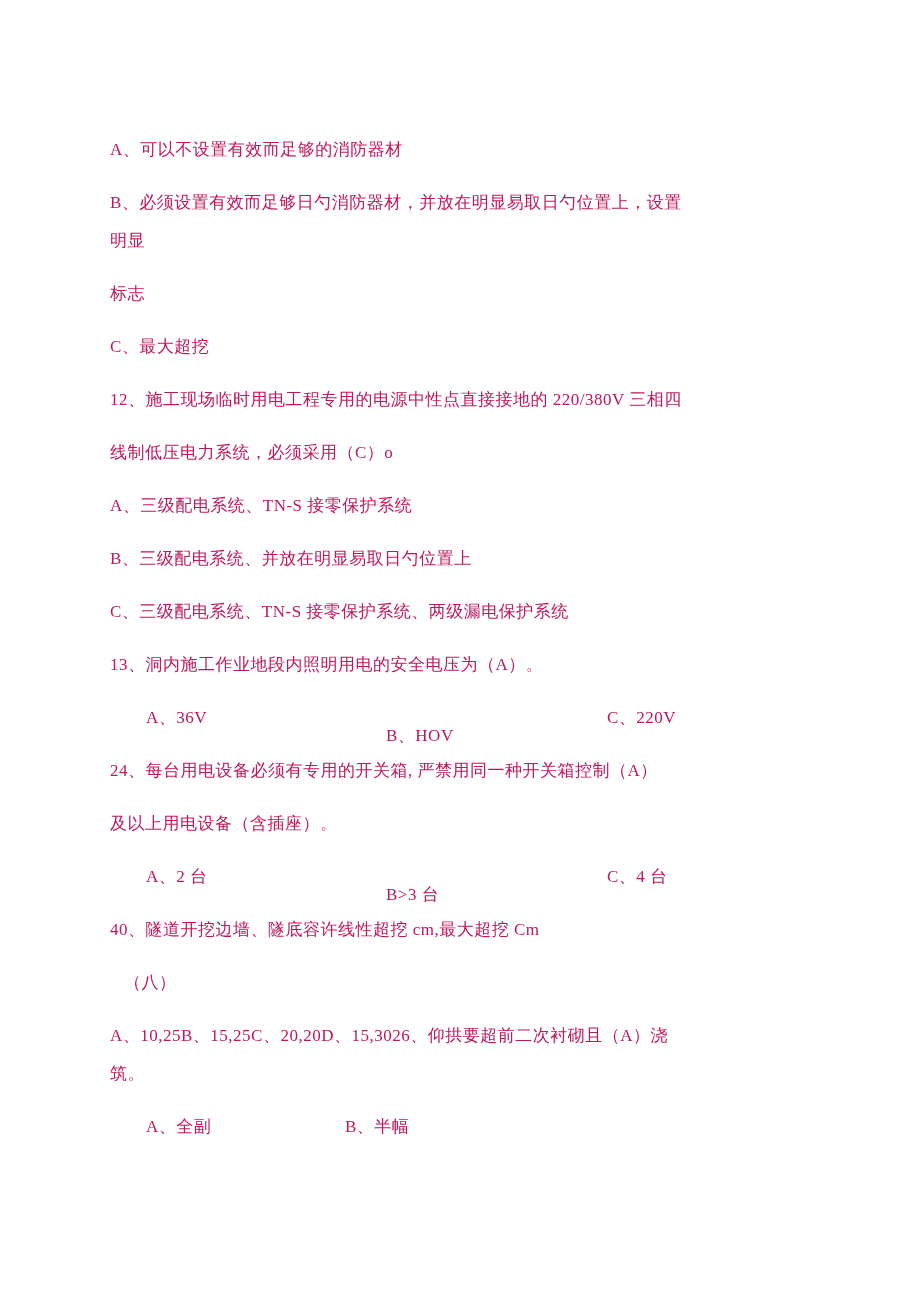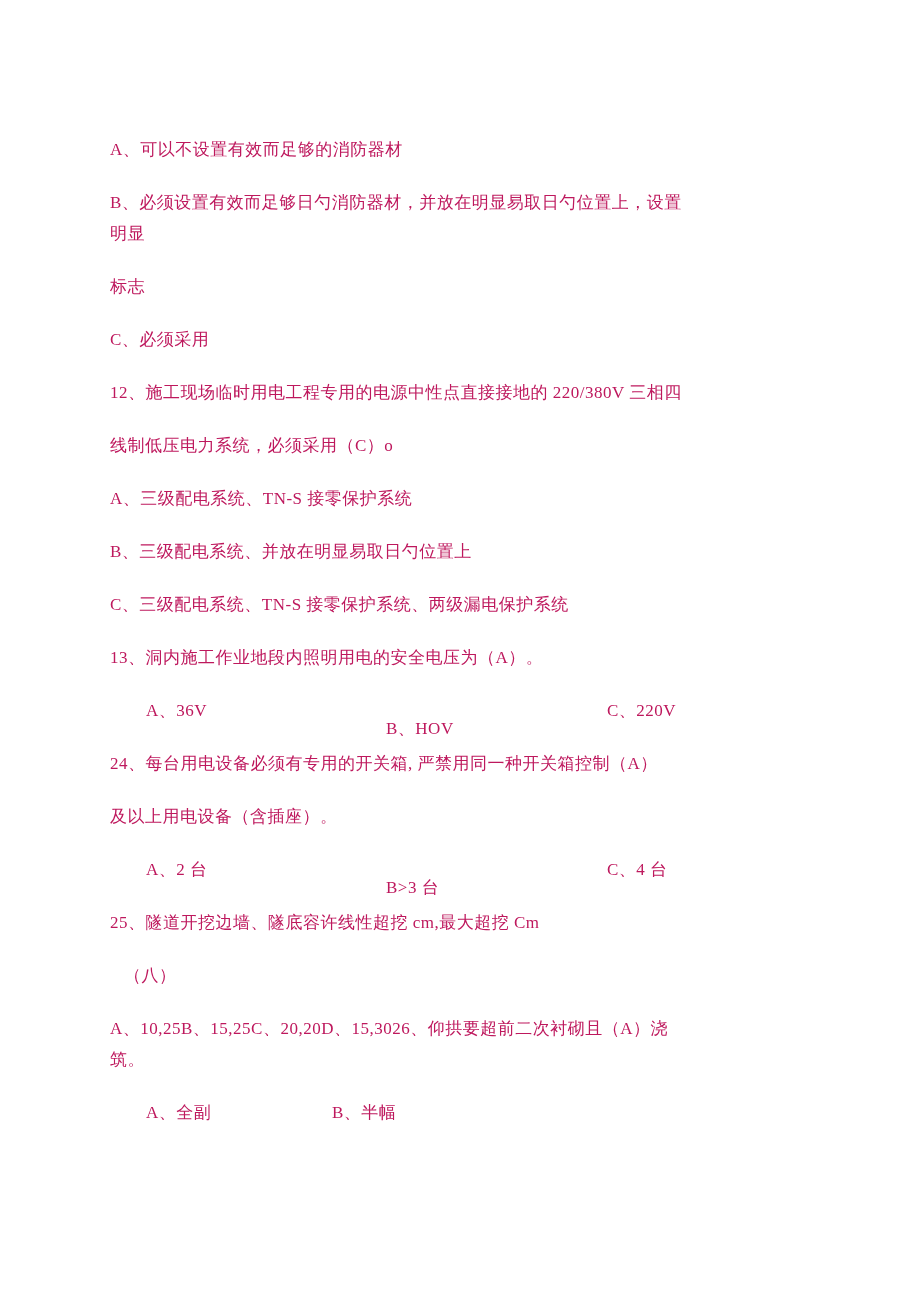--- a/index.html
+++ b/index.html
@@ -26,53 +26,53 @@
   .line {
     line-height: 30px;
     margin-top: 23px;
     white-space: nowrap;
     letter-spacing: 0.5px;
   }
   .line.first {
     margin-top: 0;
   }
   .line.tight {
-    margin-top: 1px;
+    margin-top: 8px;
   }
   .line.indent {
     padding-left: 14px;
   }
   .opt-row {
     position: relative;
     height: 30px;
   }
   .opt {
     position: absolute;
     top: 0;
     white-space: nowrap;
   }
   .opt.col-a { left: 0; margin-left: 36px; }
   .opt.col-b { left: 276px; margin-top: 18px; }
   .opt.col-c { left: 497px; }
-  .opt.col-b-narrow { left: 222px; }
+  .opt.col-b-narrow { left: 235px; }
 </style>
 </head>
 <body>
 
 <div class="page">
   <div class="content">
 
     <div class="line first">A、可以不设置有效而足够的消防器材</div>
 
     <div class="line">B、必须设置有效而足够日勺消防器材，并放在明显易取日勺位置上，设置</div>
     <div class="line tight">明显</div>
 
     <div class="line">标志</div>
 
-    <div class="line">C、必须采用</div>
+    <div class="line">C、最大超挖</div>
 
     <div class="line">12、施工现场临时用电工程专用的电源中性点直接接地的 220/380V 三相四</div>
     <div class="line">线制低压电力系统，必须采用（C）o</div>
 
     <div class="line">A、三级配电系统、TN-S 接零保护系统</div>
     <div class="line">B、三级配电系统、并放在明显易取日勺位置上</div>
     <div class="line">C、三级配电系统、TN-S 接零保护系统、两级漏电保护系统</div>
 
     <div class="line">13、洞内施工作业地段内照明用电的安全电压为（A）。</div>
 
@@ -84,21 +84,21 @@
 
     <div class="line">24、每台用电设备必须有专用的开关箱, 严禁用同一种开关箱控制（A）</div>
     <div class="line">及以上用电设备（含插座）。</div>
 
     <div class="line opt-row">
       <span class="opt col-a">A、2 台</span>
       <span class="opt col-b">B&gt;3 台</span>
       <span class="opt col-c">C、4 台</span>
     </div>
 
-    <div class="line">25、隧道开挖边墙、隧底容许线性超挖 cm,最大超挖 Cm</div>
+    <div class="line">40、隧道开挖边墙、隧底容许线性超挖 cm,最大超挖 Cm</div>
 
     <div class="line indent">（八）</div>
 
     <div class="line">A、10,25B、15,25C、20,20D、15,3026、仰拱要超前二次衬砌且（A）浇</div>
     <div class="line tight">筑。</div>
 
     <div class="line opt-row">
       <span class="opt col-a">A、全副</span>
       <span class="opt col-b-narrow">B、半幅</span>
     </div>

